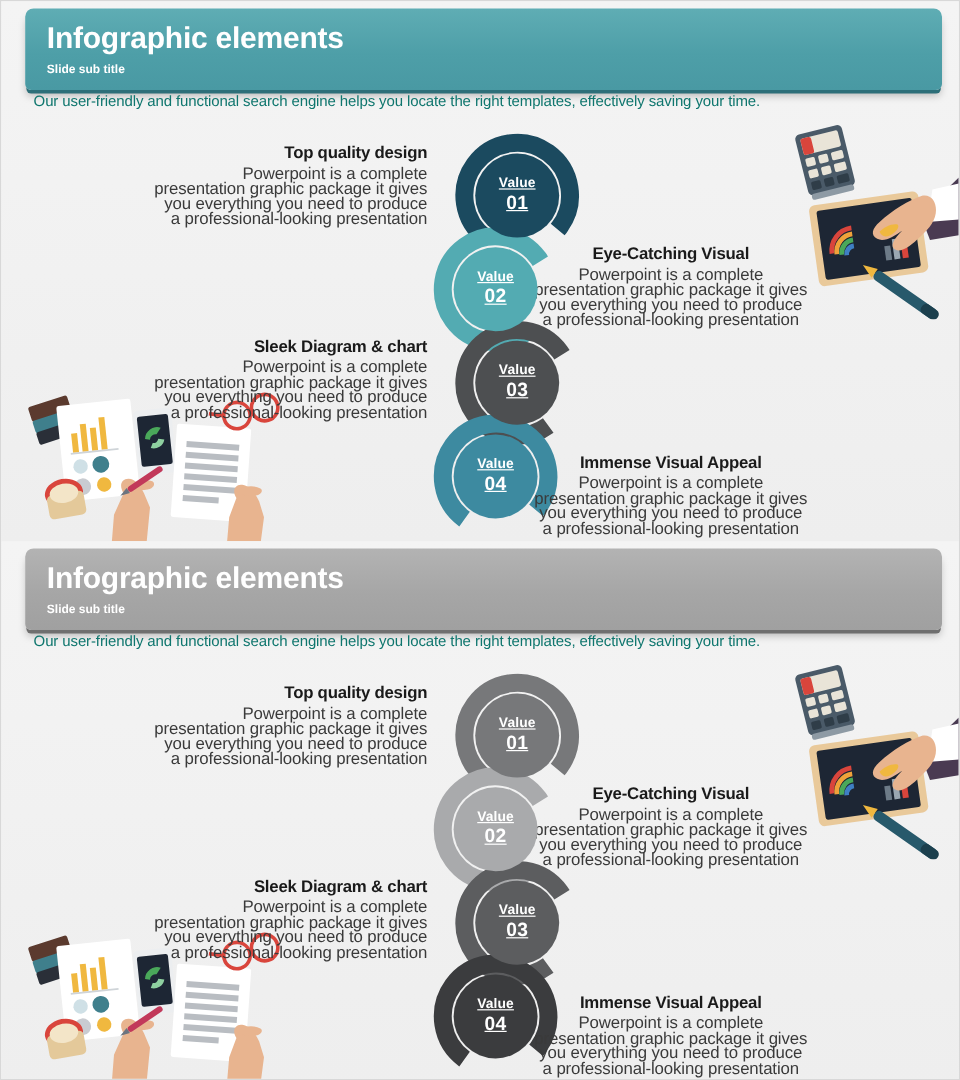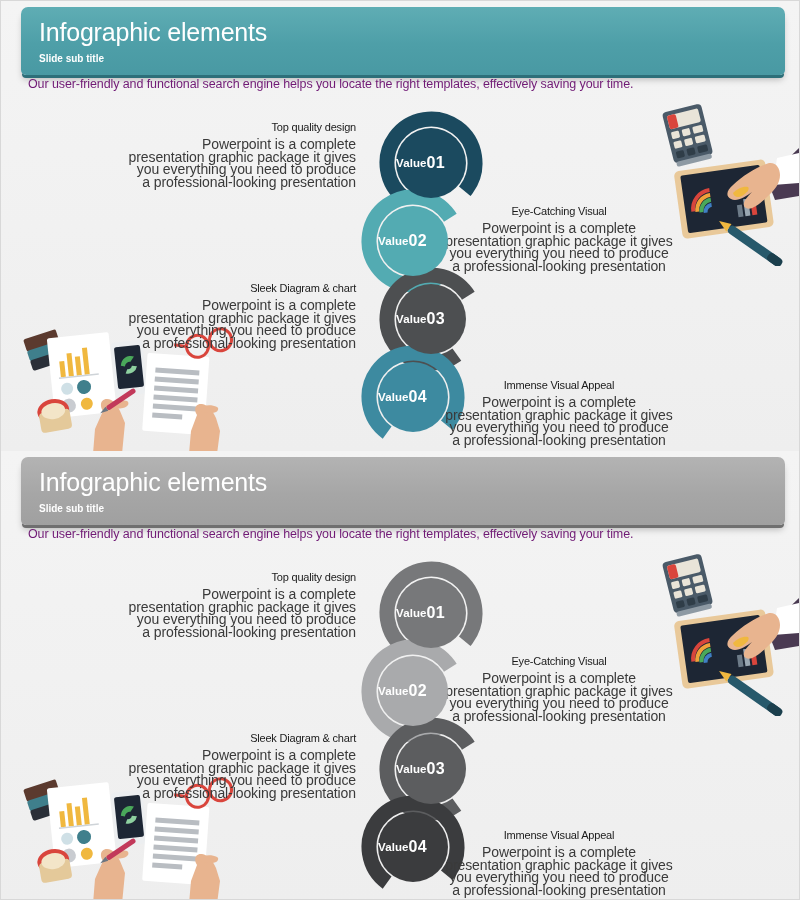--- a/index.html
+++ b/index.html
@@ -43,40 +43,40 @@
   .header.teal {
     background: linear-gradient(180deg, #5fadb4 0%, #4e9fa8 55%, #4999a3 100%);
     box-shadow: 0 4px 0 -1px #2d6f79, 0 6px 7px -2px rgba(0,0,0,0.28);
   }
   .header.gray {
     background: linear-gradient(180deg, #b3b3b3 0%, #a6a6a6 55%, #a0a0a0 100%);
     box-shadow: 0 4px 0 -1px #6f6f6f, 0 6px 7px -2px rgba(0,0,0,0.28);
   }
   .header-title {
     font-size: 25px;
-    font-weight: normal;
+    font-weight: bold;
     color: #ffffff;
     letter-spacing: -0.2px;
     line-height: 30px;
   }
   .header-sub {
     font-size: 10px;
     font-weight: bold;
     color: #ffffff;
     line-height: 20px;
     margin-top: 2px;
   }
 
   
   .intro {
     position: absolute;
     left: 27px;
     top: 76px;
     font-size: 12.5px;
-    color: #701a75;
+    color: #0f766e;
     letter-spacing: -0.1px;
   }
 
   
   .chain {
     position: absolute;
     left: 352px;
     top: 110px;
     width: 110px;
     height: 320px;
@@ -101,24 +101,26 @@
   .ring svg { display: block; }
 
   .disc {
     position: absolute;
     left: 17px;
     top: 17px;
     width: 70px;
     height: 70px;
     border-radius: 50%;
     display: flex;
-    flex-direction: row;
+    flex-direction: column;
     align-items: center;
+    justify-content: center;
     color: #ffffff;
     z-index: 3;
+    text-decoration: underline;
   }
   .disc-value {
     font-size: 11.5px;
     font-weight: bold;
     line-height: 14px;
     letter-spacing: 0.1px;
   }
   .disc-num {
     font-size: 16px;
     font-weight: bold;
@@ -130,22 +132,22 @@
   .tblock { position: absolute; width: 230px; }
   .tblock.left  { text-align: right; left: 125px; }
   .tblock.right { text-align: center;  left: 443px; }
 
   .tblock.s1 { top: 118px; }
   .tblock.s2 { top: 202px; }
   .tblock.s3 { top: 279px; }
   .tblock.s4 { top: 376px; }
 
   .t-head {
-    font-size: 11px;
-    font-weight: normal;
+    font-size: 14px;
+    font-weight: bold;
     color: #1a1a1a;
     line-height: 17px;
     margin-bottom: 2px;
     letter-spacing: -0.2px;
   }
   .t-body {
     font-size: 14px;
     color: #3a3a3a;
     line-height: 12.6px;
     letter-spacing: -0.1px;

